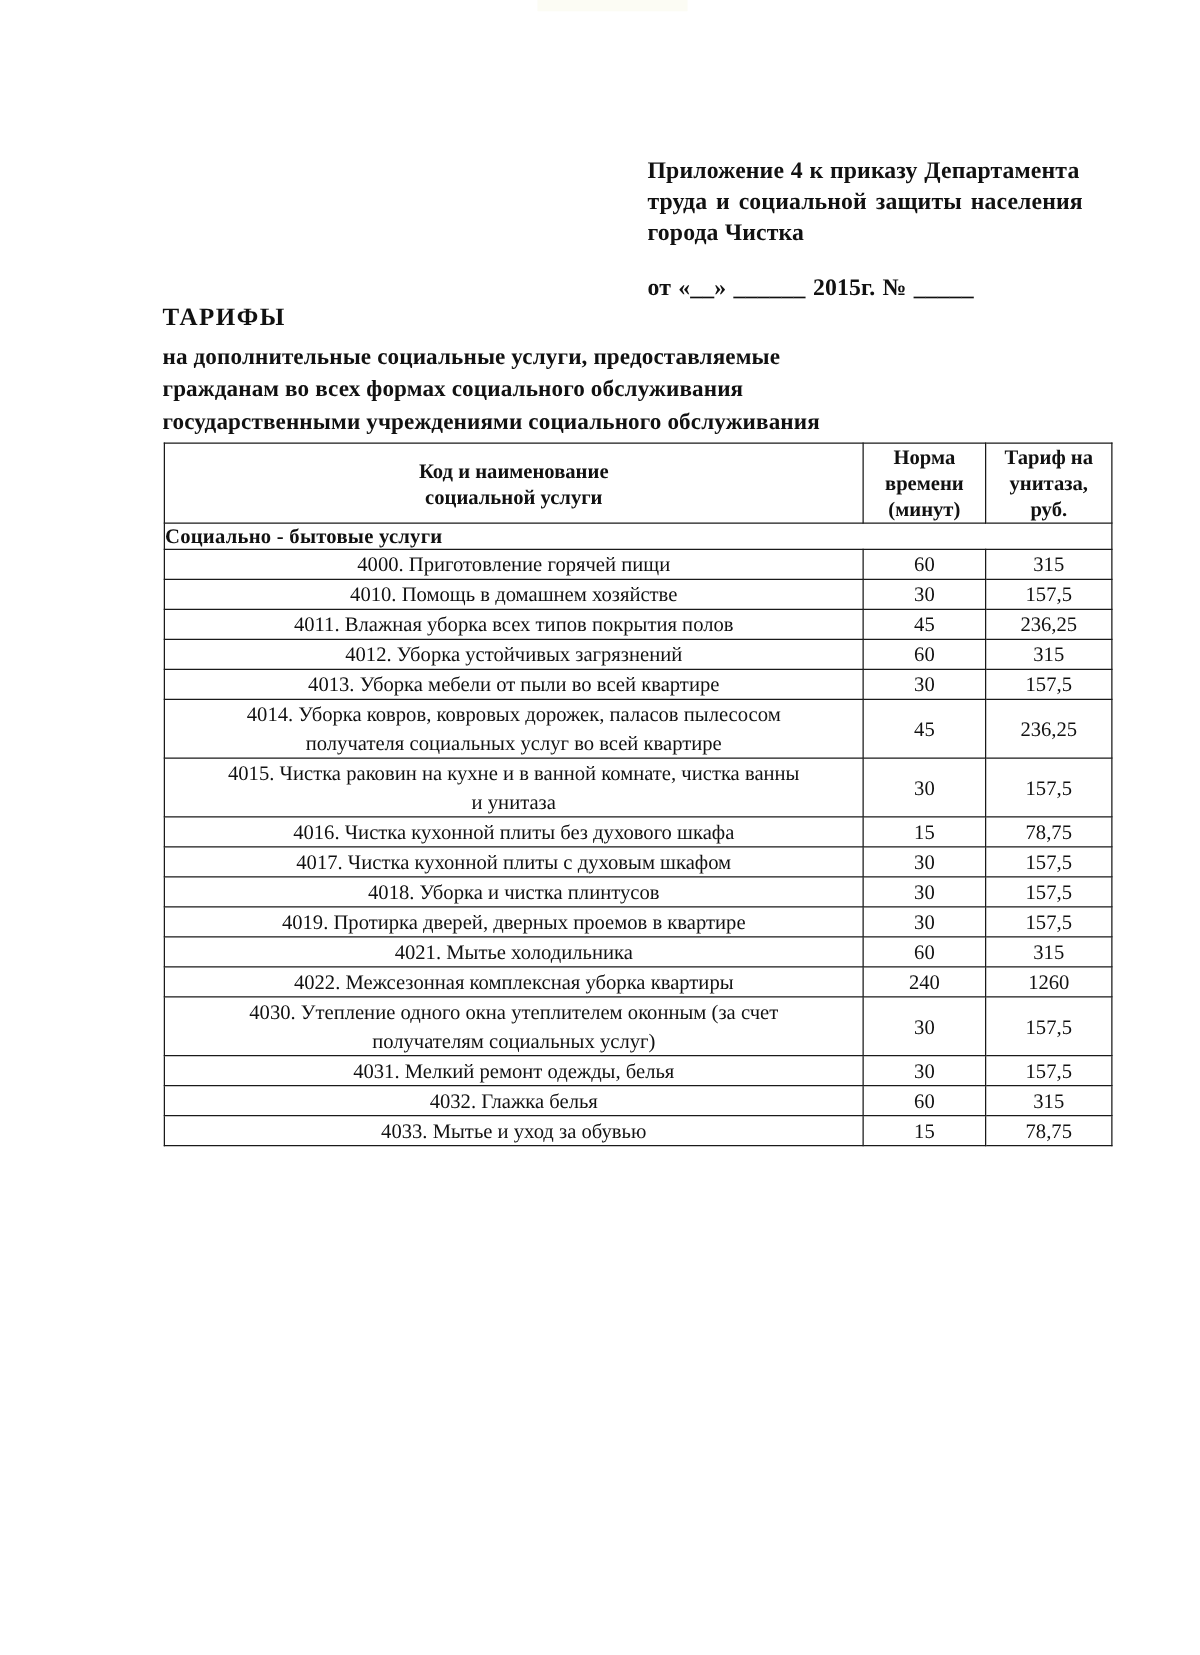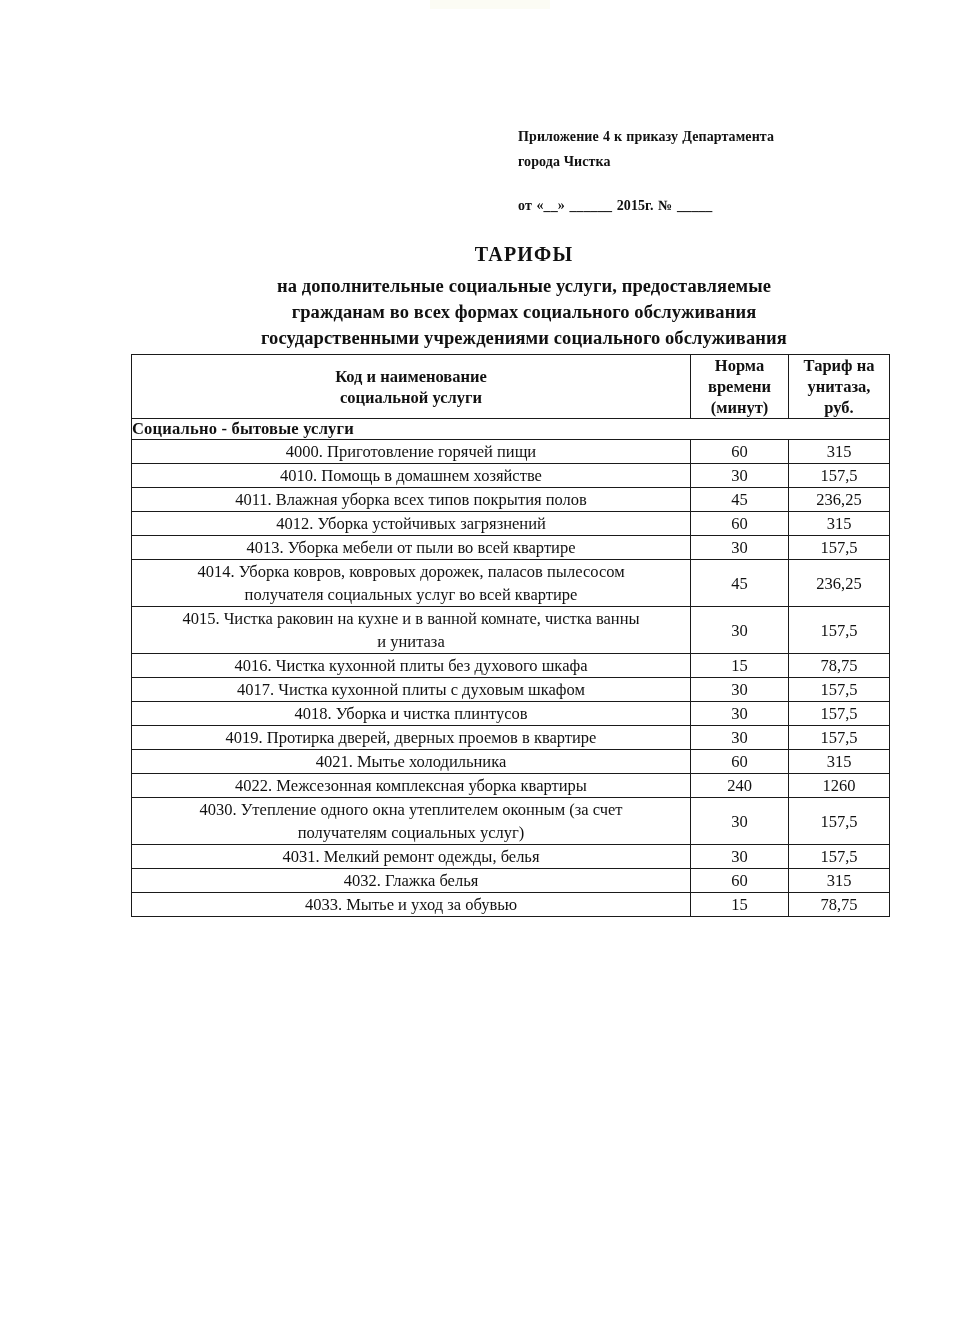--- a/index.html
+++ b/index.html
@@ -33,42 +33,42 @@
     background: #fbfbf2;
     opacity: .85;
   }
 
   
   .doc-header {
     position: absolute;
     top: 124px;
     left: 518px;
     width: 400px;
-    font-size: 14px;
+    font-size: 19px;
     line-height: 25px;
     font-weight: 600;
     letter-spacing: .1px;
   }
   .doc-header .hdr-line {
     white-space: pre-wrap;
   }
   .doc-header .hdr-line.l1 { word-spacing: .5px; }
   .doc-header .hdr-line.l2 { word-spacing: 2.2px; }
   .doc-header .hdr-line.l4 {
     margin-top: 19px;
     word-spacing: 1px;
   }
 
   
   .doc-title-block {
     position: absolute;
     top: 243px;
-    left: 144px;
+    left: 130px;
     width: 760px;
-    text-align: center;
+    text-align: left;
     font-weight: bold;
   }
   .doc-title-main {
     font-size: 20px;
     letter-spacing: 1.2px;
     margin-bottom: 7px;
   }
   .doc-title-sub {
     font-size: 18.5px;
     line-height: 26px;
@@ -138,20 +138,21 @@
 </style>
 </head>
 <body>
 
 <div class="page">
 
   <div class="scan-artifact"></div>
 
   <div class="doc-header">
     <div class="hdr-line l1">Приложение 4 к приказу Департамента</div>
+    <div class="hdr-line l2">труда и социальной защиты населения</div>
     <div class="hdr-line l3">города Чистка</div>
     <div class="hdr-line l4">от «__» ______ 2015г. № _____</div>
   </div>
 
   <div class="doc-title-block">
     <div class="doc-title-main">ТАРИФЫ</div>
     <div class="doc-title-sub">
       <span class="sub-line">на дополнительные социальные услуги, предоставляемые</span>
       <span class="sub-line">гражданам во всех формах социального обслуживания</span>
       <span class="sub-line">государственными учреждениями социального обслуживания</span>

